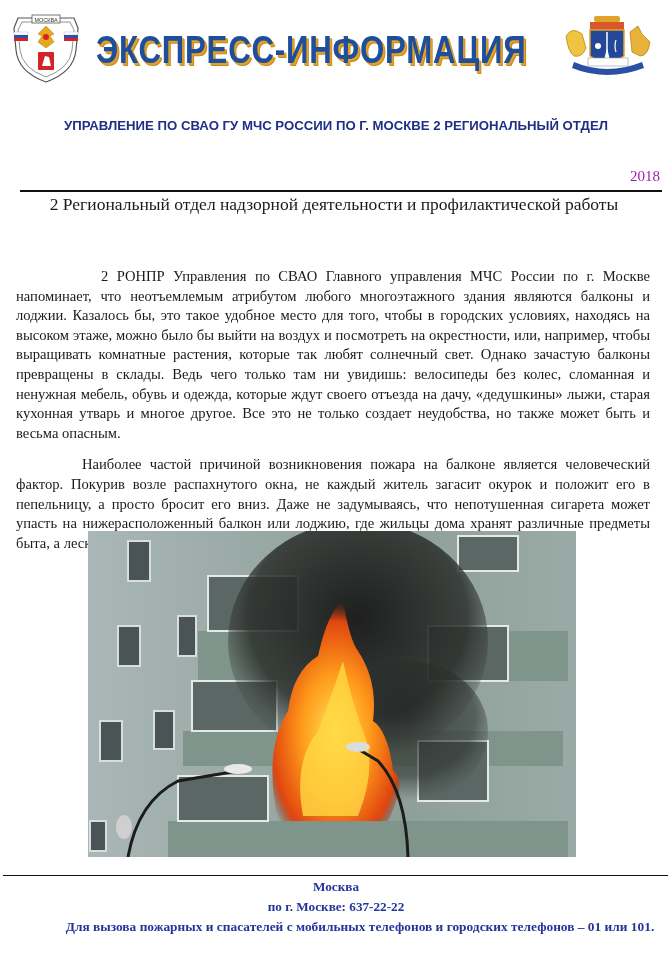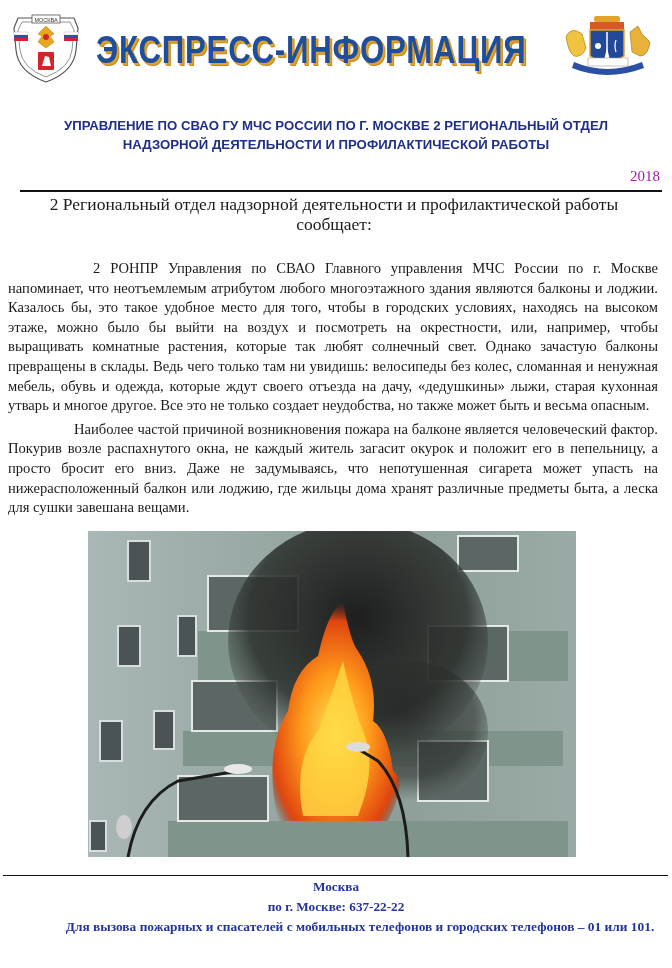--- a/index.html
+++ b/index.html
@@ -14,21 +14,21 @@
     text-shadow: 2px 2px 0 #e0a229, 3px 3px 0 #c98a1a; }
 
   .org { position: absolute; left: 0; top: 116px; width: 672px; text-align: center;
     font-family: "Liberation Sans", sans-serif; font-weight: bold; font-size: 13.2px; line-height: 19px; color: #1f2f86; }
 
   .year { position: absolute; right: 12px; top: 168px; font-size: 15px; color: #a21caf; }
   .rule-top { position: absolute; left: 20px; top: 190px; width: 642px; height: 2px; background: #111; }
   .subtitle { position: absolute; left: 0; top: 194px; width: 668px; text-align: center; font-size: 17.5px; line-height: 20px; }
 
   .body-text { position: absolute; left: 4px; top: 255px; width: 658px; font-size: 14.6px; line-height: 19.6px; text-align: justify; }
-  .body-text p { margin: 4px; text-indent: 85px; }
+  .body-text p { margin: 12px; text-indent: 85px; }
   .body-text p + p { text-indent: 66px; }
 
   .photo { position: absolute; left: 88px; top: 531px; width: 488px; height: 326px; overflow: hidden; background: #8fa0a2; }
 
   .rule-bottom { position: absolute; left: 3px; top: 875px; width: 665px; height: 1px; background: #111; }
   .footer { position: absolute; left: 0; top: 877px; width: 672px; text-align: center; font-weight: bold; font-size: 13.2px; line-height: 20px; color: #23349a; }
   .footer .last { font-size: 13.4px; margin-left: 48px; }
 </style>
 </head>
 <body>
@@ -67,29 +67,27 @@
       <path d="M10 24 Q16 14 26 22 L30 36 Q26 46 18 44 Q12 40 10 24 Z" fill="#f0c340" stroke="#b58a18" stroke-width="0.8"></path>
       <path d="M74 20 L82 14 L86 22 L94 30 Q92 44 84 44 L76 40 Z" fill="#e8b13a" stroke="#b58a18" stroke-width="0.8"></path>
       <path d="M18 50 Q51 64 86 50 L88 56 Q51 70 16 56 Z" fill="#2a4fa5"></path>
       <rect x="32" y="46" width="40" height="8" fill="#fff" stroke="#999" stroke-width="0.6"></rect>
     </svg>
   </div>
 </div>
 
 <div class="org">
   <div>УПРАВЛЕНИЕ ПО СВАО ГУ  МЧС РОССИИ ПО Г. МОСКВЕ 2 РЕГИОНАЛЬНЫЙ ОТДЕЛ</div>
-  <div>НАДЗОРНОЙ ДЕЯТЕЛЬНОСТИ И ПРОФИЛАКТИЧЕСКОЙ РАБОТЫ</div>
 </div>
 
 <div class="year">2018</div>
 <div class="rule-top"></div>
 
 <div class="subtitle">
   <div>2 Региональный отдел надзорной деятельности и профилактической работы</div>
-  <div>сообщает:</div>
 </div>
 
 <div class="body-text">
   <p>2 РОНПР Управления по СВАО Главного управления МЧС России по г. Москве напоминает, что неотъемлемым атрибутом любого многоэтажного здания являются балконы и лоджии. Казалось бы, это такое удобное место для того, чтобы в городских условиях, находясь на высоком этаже, можно было бы выйти на воздух и посмотреть на окрестности, или, например, чтобы выращивать комнатные растения, которые так любят солнечный свет. Однако зачастую балконы превращены в склады. Ведь чего только там ни увидишь: велосипеды без колес, сломанная и ненужная мебель, обувь и одежда, которые ждут своего отъезда на дачу, «дедушкины» лыжи, старая кухонная утварь и многое другое. Все это не только создает неудобства, но также может быть и весьма опасным.</p>
   <p>Наиболее частой причиной возникновения пожара на балконе является человеческий фактор. Покурив возле распахнутого окна, не каждый житель загасит окурок и положит его в пепельницу, а просто бросит его вниз. Даже не задумываясь, что непотушенная сигарета может упасть на нижерасположенный балкон или лоджию, где жильцы дома хранят различные предметы быта, а леска для сушки завешана вещами.</p>
 </div>
 
 <div class="photo">
   <svg width="488" height="326" viewBox="0 0 488 326">
     <defs>

